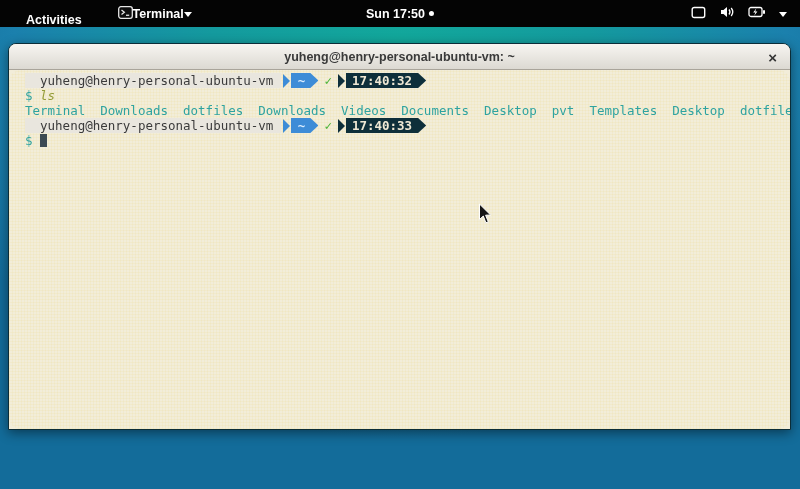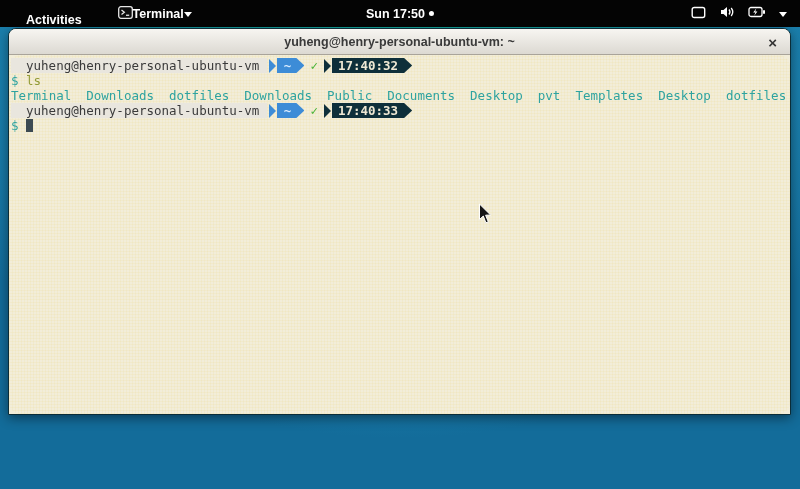--- a/index.html
+++ b/index.html
@@ -16,34 +16,34 @@
     align-items:center;gap:4px;cursor:pointer;}
   .notifdot{width:5px;height:5px;border-radius:50%;background:#fff;}
   .tray{margin-left:auto;height:100%;display:flex;align-items:center;gap:13px;padding-right:13px;cursor:pointer;}
 
   
   .desktop{position:absolute;top:27px;left:0;right:0;bottom:0;
     background:radial-gradient(ellipse 62% 85% at 50% 4%,
       var(--desktop-center) 0%, #149a9e 38%, var(--desktop-edge) 78%, #136c9a 100%);}
 
   
-  .window{position:absolute;left:8px;top:1px;width:781px;height:385px;
+  .window{position:absolute;left:8px;top:16px;width:781px;height:385px;
     border:1px solid #0b2d38;border-radius:8px 8px 0 0;overflow:hidden;
     background:var(--terminal-bg);box-shadow:0 3px 12px rgba(0,0,0,.45);}
   .titlebar{height:25px;background:linear-gradient(var(--titlebar-top),var(--titlebar-bottom));
     border-bottom:1px solid #a9a49a;position:relative;display:flex;align-items:center;
     justify-content:center;font-size:12.5px;font-weight:700;color:#3a3a3a;cursor:default;}
   .closebtn{position:absolute;right:13px;top:50%;transform:translateY(-50%);
     font-size:15px;font-weight:700;color:#353535;line-height:1;cursor:pointer;}
 
   .term{position:absolute;top:26px;left:0;right:0;bottom:0;background:var(--terminal-bg);
     background-image:
       repeating-linear-gradient(0deg, rgba(235,214,130,.14) 0 1px, transparent 1px 3px),
       repeating-linear-gradient(90deg, rgba(235,214,130,.14) 0 1px, transparent 1px 3px);
-    padding:3px 0 0 2px;
+    padding:3px 0 0 16px;
     font-family:"DejaVu Sans Mono","Liberation Mono",monospace;
     font-size:12.5px;line-height:15px;cursor:text;border-radius:12px;}
 
   .tline{height:15px;display:flex;align-items:center;white-space:pre;}
 
   
   .seg-user{background:var(--seg-gray);color:var(--prompt-text);height:15px;
     display:flex;align-items:center;padding:0 1ch 0 2ch;}
   .tri{width:0;height:0;border-top:7.5px solid transparent;border-bottom:7.5px solid transparent;
     border-left:7px solid;margin:0 1px 0 2px;}
@@ -51,21 +51,21 @@
   .tri-dark{border-left-color:var(--seg-dark);}
   .seg-blue{background:var(--accent-blue);color:var(--path-text);height:15px;display:flex;
     align-items:center;padding:0 13px 0 7px;font-weight:700;
     clip-path:polygon(0 0,calc(100% - 8px) 0,100% 50%,calc(100% - 8px) 100%,0 100%);}
   .seg-dark{background:var(--seg-dark);color:var(--time-text);height:15px;display:flex;
     align-items:center;padding:0 14px 0 6px;
     clip-path:polygon(0 0,calc(100% - 8px) 0,100% 50%,calc(100% - 8px) 100%,0 100%);font-weight:bold;}
   .check{color:var(--check-green);font-weight:700;margin:0 4px 0 6px;}
 
   .dollar{color:var(--teal-text);}
-  .cmd{color:var(--olive-cmd);margin-left:1ch;}
+  .cmd{color:var(--olive-cmd);margin-left:1ch;font-style:italic;}
   .dirs span{color:var(--teal-text);margin-right:2ch;}
   .cursor-block{display:inline-block;width:7px;height:13px;background:var(--cursor-color);margin-left:7px;}
 
   .pointer{position:absolute;left:478px;top:203px;z-index:10;pointer-events:none;}
 </style>
 </head>
 <body>
 
 <div class="topbar">
   <div class="activities">
@@ -132,21 +132,21 @@
       <div class="tline">
         <span class="dollar">$</span>
         <span class="cmd">ls</span>
       </div>
 
       <div class="tline dirs">
         <span>Terminal</span>
         <span>Downloads</span>
         <span>dotfiles</span>
         <span>Downloads</span>
-        <span>Public</span>
+        <span>Videos</span>
         <span>Documents</span>
         <span>Desktop</span>
         <span>pvt</span>
         <span>Templates</span>
         <span>Desktop</span>
         <span>dotfiles</span>
       </div>
 
       <div class="tline">
         <span class="seg-user">yuheng@henry-personal-ubuntu-vm</span>

